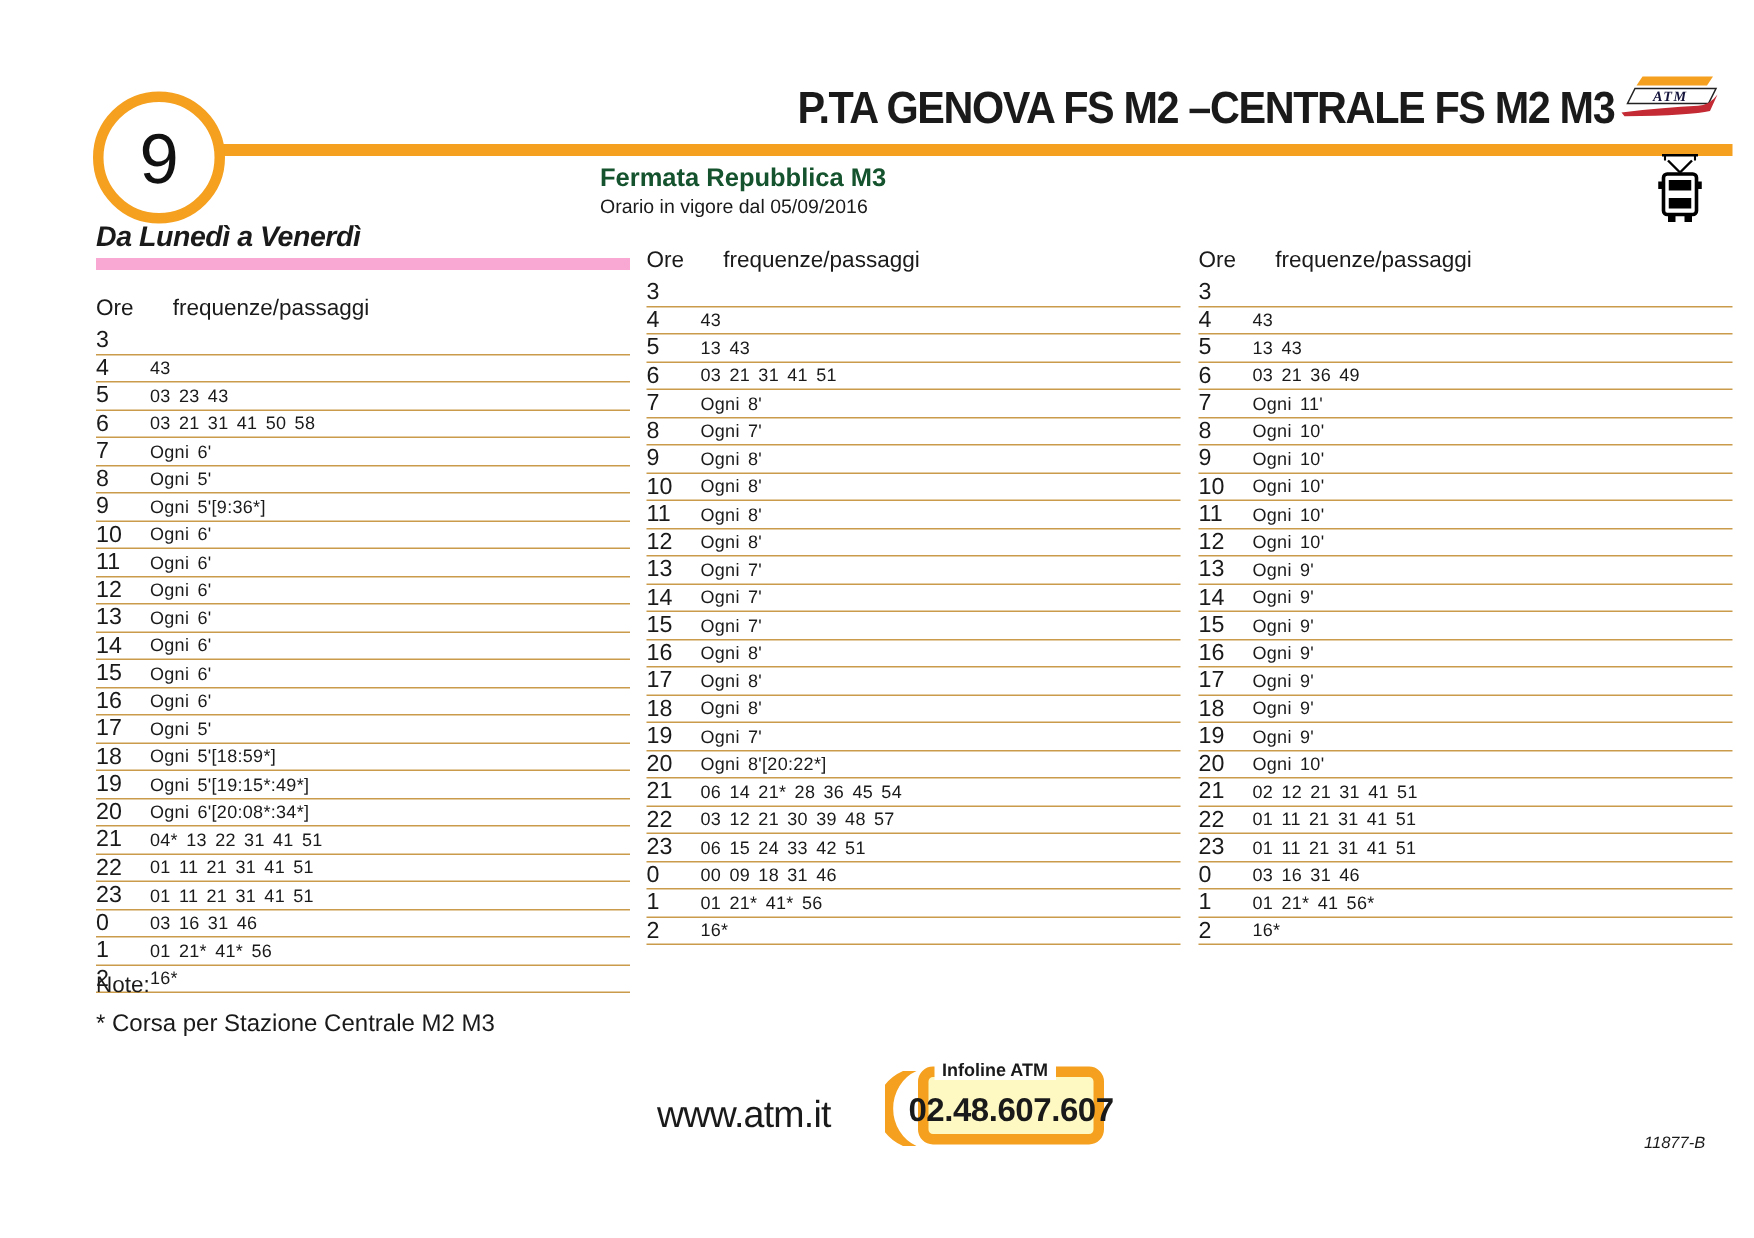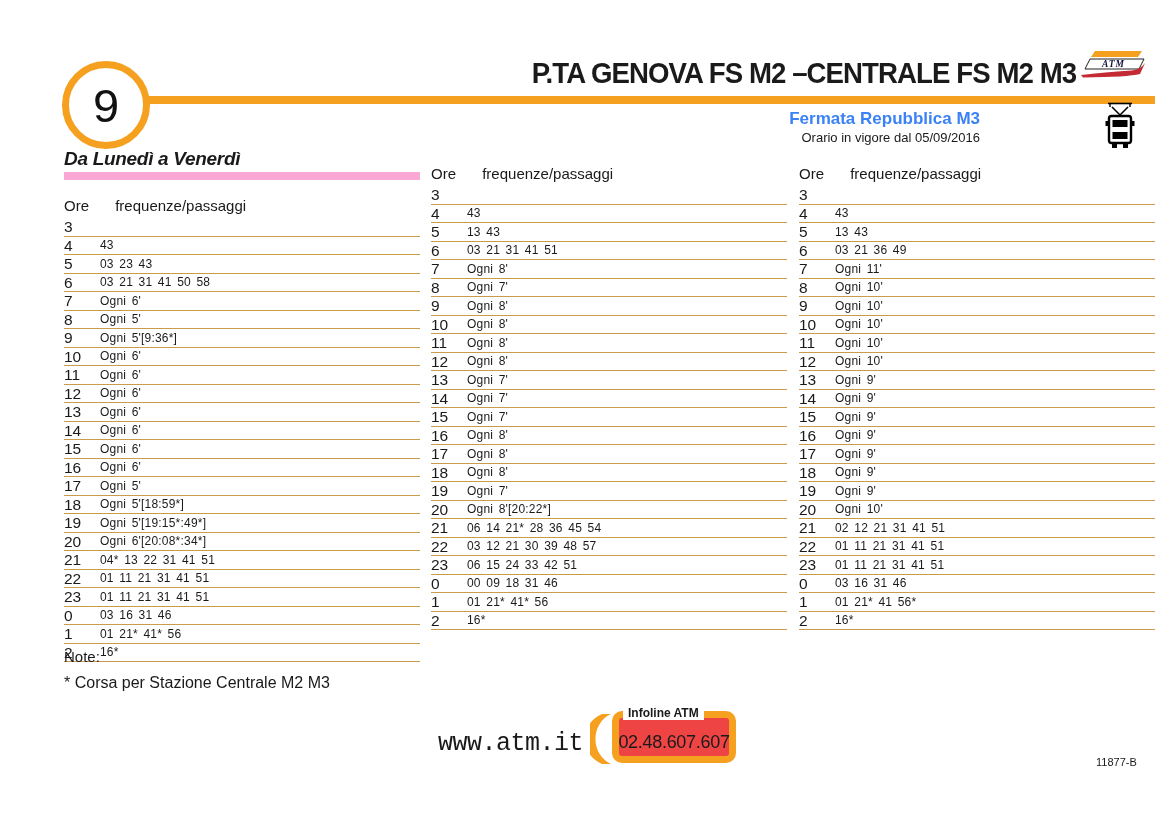--- a/index.html
+++ b/index.html
@@ -15,56 +15,56 @@
     display:flex;align-items:center;justify-content:center;
     font-size:47px;color:#111;z-index:2;
   }
   .orange-bar{position:absolute;left:136px;top:96px;right:14px;height:8px;background:#F5A01E;}
   .title{
     position:absolute;left:240px;top:56px;width:860px;text-align:right;
     font-size:30px;font-weight:bold;letter-spacing:-1px;white-space:nowrap;
   }
   .title span{display:inline-block;transform:scaleX(.92);transform-origin:center;}
   .stop{
-    position:absolute;left:400px;top:109px;width:580px;text-align:right;
-    color:#3b82f6;font-size:17px;font-weight:bold;
-  }
-  .validity{position:absolute;left:400px;top:130px;width:580px;text-align:right;font-size:13px;}
+    position:absolute;left:400px;top:109px;width:580px;text-align:left;
+    color:#14532d;font-size:17px;font-weight:bold;
+  }
+  .validity{position:absolute;left:400px;top:130px;width:580px;text-align:left;font-size:13px;}
   .atm-logo{position:absolute;left:1080px;top:50px;width:66px;height:28px;}
   .tram{position:absolute;left:1104px;top:101px;width:32px;height:48px;}
   
   .col{position:absolute;top:148px;width:356px;}
   .col.c0{left:64px}.col.c1{left:431px}.col.c2{left:799px}
   .day{
     margin:0;font-size:19px;font-style:italic;font-weight:bold;letter-spacing:-.3px;
     padding-bottom:2px;border-bottom:8px solid #f9a8d4;line-height:22px;
   }
   .colhead{font-size:15px;padding-top:17px;height:21px;}
   .colhead .freq{margin-left:22px;}
   .row{display:flex;align-items:center;height:17.5px;border-bottom:1px solid #C99B4B;}
   .row .hour{width:36px;font-size:15.5px;line-height:15px;}
   .row .val{font-size:12px;word-spacing:2px;letter-spacing:.2px;}
   
   .note-title{position:absolute;left:64px;top:648px;font-size:15px;}
   .note-item{position:absolute;left:64px;top:674px;font-size:16px;}
   
-  .website{position:absolute;left:438px;top:729px;font-size:25px;letter-spacing:-.5px;font-family:Liberation Mono, monospace;}
+  .website{position:absolute;left:438px;top:729px;font-size:25px;letter-spacing:-.5px;}
   .infoline{position:absolute;left:590px;top:711px;width:146px;height:56px;}
   .phone-svg{position:absolute;left:0;top:2px;}
   .ibox{
     position:absolute;left:22px;top:0;right:0;bottom:4px;
-    border:7px solid #F5A01E;border-radius:10px;background:#ef4444;
+    border:7px solid #F5A01E;border-radius:10px;background:#fef9c3;
     display:flex;align-items:flex-end;justify-content:center;padding-bottom:3px;
   }
   .ilabel{
     position:absolute;top:-12px;left:4px;background:#fff;
     padding:0 5px;font-size:12px;font-weight:bold;white-space:nowrap;
   }
-  .inumber{font-size:18px;font-weight:normal;letter-spacing:-.3px;white-space:nowrap;}
-  .code{position:absolute;left:1096px;top:756px;font-size:11px;}
+  .inumber{font-size:22px;font-weight:bold;letter-spacing:-.3px;white-space:nowrap;}
+  .code{position:absolute;left:1096px;top:756px;font-size:11px;font-style:italic;}
 </style>
 </head>
 <body>
 
 <div class="badge">
   <span>9</span>
 </div>
 <div class="orange-bar"></div>
 <div class="title">
   <span>P.TA GENOVA FS M2 –CENTRALE FS M2 M3</span>

